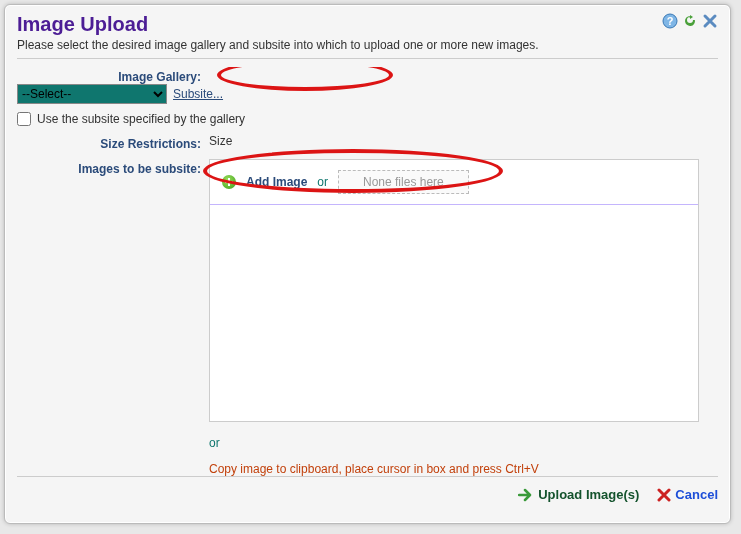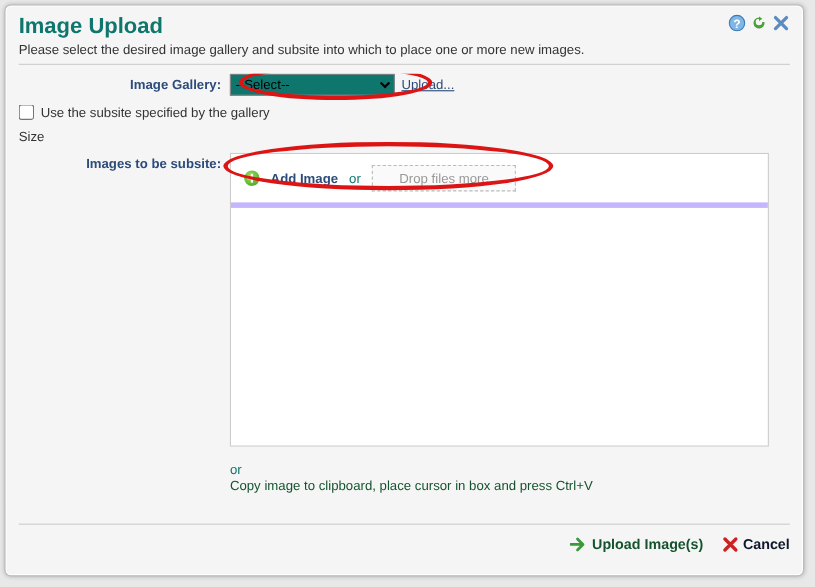--- a/index.html
+++ b/index.html
@@ -21,21 +21,21 @@
     border-radius: 6px;
     box-shadow: 0 0 4px rgba(0,0,0,0.2), inset 0 0 0 1px #fff;
     padding: 8px 12px 10px 12px;
   }
   .header-row {
     display: flex;
     justify-content: space-between;
     align-items: flex-start;
   }
   .title {
-    color: #0f766e;
+    color: #4c1d95;
     font-size: 20px;
     font-weight: bold;
     margin: 0;
   }
   .header-icons {
     display: flex;
     gap: 4px;
     align-items: center;
   }
   .icon-btn {
@@ -102,21 +102,21 @@
     background: #fff;
     width: 490px;
     display: flex;
     flex-direction: column;
   }
   .upload-bar {
     display: flex;
     align-items: center;
     gap: 10px;
     padding: 10px 12px;
-    border-bottom: 5px solid #c4b5fd;
+    border-bottom: 1px solid #c4b5fd;
   }
   .add-icon {
     width: 14px; height:14px;
     border-radius: 50%;
     background: radial-gradient(circle at 40% 35%, #9be05a,#3b9d1c);
     position: relative;
     display:inline-block;
   }
   .add-icon::before, .add-icon::after {
     content:""; position:absolute; background:#fff;
@@ -156,21 +156,21 @@
   }
   .action {
     display:flex;
     align-items:center;
     gap:4px;
     color:#14532d;
     font-weight:bold;
     cursor:pointer;
     font-size:13px;
   }
-  .action.cancel { color:#0f172a; }
+  .action.cancel { color:#1d4ed8; }
   .annot {
     position:absolute;
     border:4px solid #dc1414;
     border-radius:50%;
     pointer-events:none;
   }
   .annot1 { left:200px; top:-8px; width:176px; height:32px; }
   
   .upload-wrap { position: relative; }
   .annot2 { left:-6px; top:-10px; width:300px; height:44px; }
@@ -199,69 +199,70 @@
           </svg>
       </span>
       <span class="icon-btn">
         <svg width="16" height="16" viewBox="0 0 16 16">
             <path d="M3 3l10 10M13 3L3 13" stroke="#5b8bc0" stroke-width="3" stroke-linecap="round"></path>
           </svg>
       </span>
     </div>
   </div>
 
-  <div class="subtitle">Please select the desired image gallery and subsite into which to place one or more new images.</div>
+  <div class="subtitle">Please select the desired image gallery and subsite into which to upload one or more new images.</div>
   <hr class="hr">
 
   <div class="scroll-area">
 
-    <div class="form-row" style="position:relative;">
+    <div class="form-row" style="position:relative;flex-direction:column;">
       <div class="label">Image Gallery:</div>
       <div class="field">
         <select>
           <option>--Select--</option>
         </select>
-        <span class="link">Upload...</span>
+        <span class="link">Subsite...</span>
       </div>
       <div class="annot annot1"></div>
     </div>
 
     <div class="form-row">
       <div class="field">
         <input type="checkbox" style="">
         <span>Use the subsite specified by the gallery</span>
       </div>
     </div>
 
     <div class="form-row">
+      <div class="label">Size Restrictions:</div>
       <div class="field">
         <span>Size</span>
       </div>
     </div>
 
     <div class="form-row">
       <div class="label">Images to be subsite:</div>
       <div class="field" style="display:block;">
         <div class="upload-wrap">
           <div class="upload-panel">
             <div class="upload-bar">
               <span class="add-icon"></span>
               <span class="add-text">Add Image</span>
               <span class="or-text">or</span>
-              <span class="drop-box">Drop files more</span>
+              <span class="drop-box">None files here</span>
             </div>
             <div class="drop-area"></div>
           </div>
           <div class="annot annot2"></div>
         </div>
 
         <div style="margin-top:14px; display:flex; align-items:center; gap:10px;">
           <span class="or-text">or</span>
         </div>
-        <div style="color:#14532d;">Copy image to clipboard, place cursor in box and press Ctrl+V</div>
+        <div style="margin-top:12px; color:#c2410c;">Copy image to clipboard, place cursor in box and press Ctrl+V</div>
       </div>
     </div>
 
   </div>
 
   <div class="footer">
     <div class="action">
       <svg width="16" height="14" viewBox="0 0 16 14">
           <path d="M1 7h9M7 2l5 5-5 5" stroke="#3a9a3a" stroke-width="2.5" fill="none" stroke-linecap="round" stroke-linejoin="round"></path>
         </svg>

